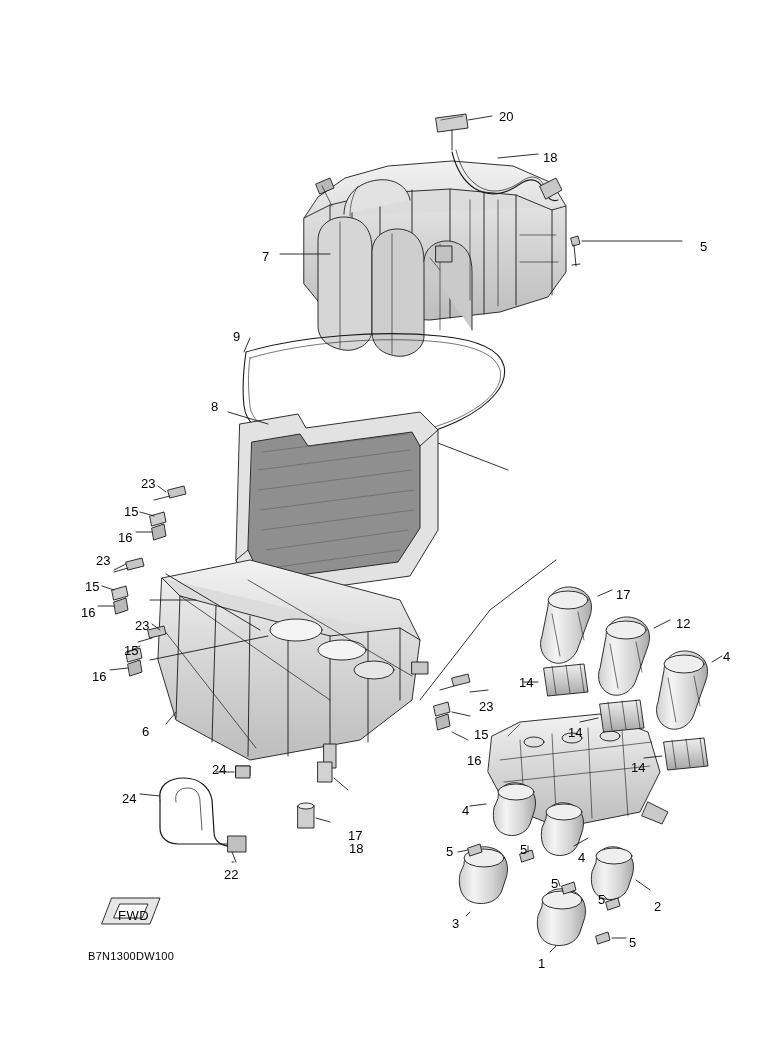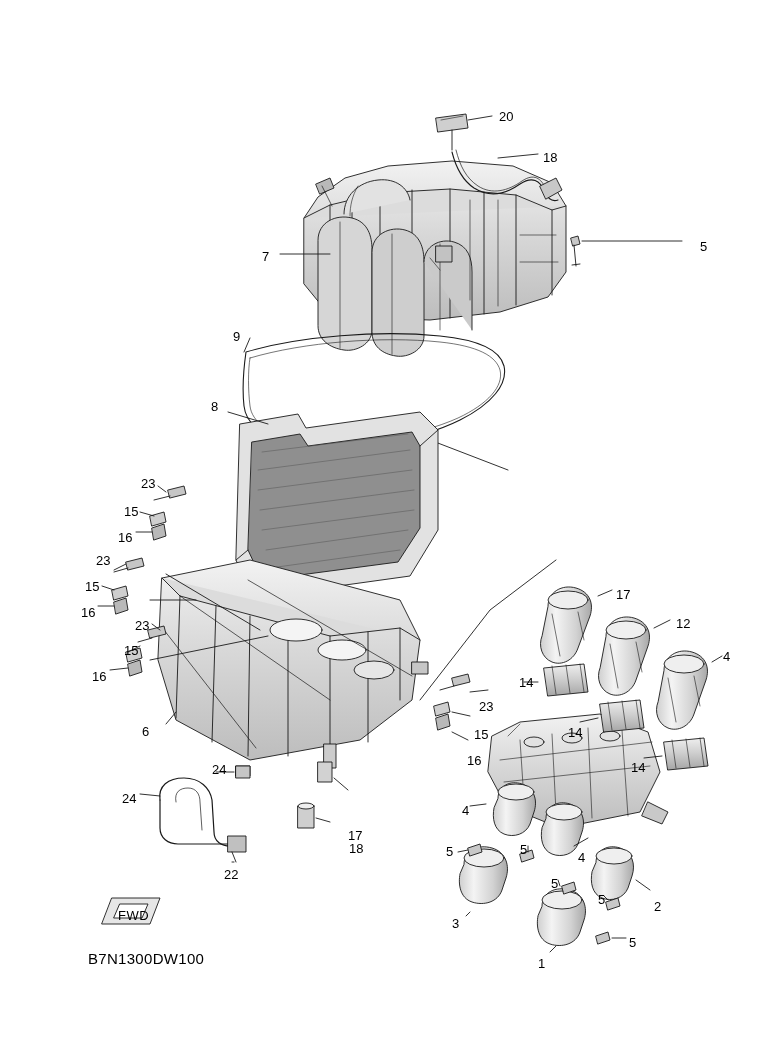--- a/index.html
+++ b/index.html
@@ -30,21 +30,21 @@
     font-size: 13px;
     color: #000000;
     line-height: 1;
     white-space: nowrap;
   }
   .partcode {
     position: absolute;
     left: 88px;
     top: 950px;
     font-family: "Liberation Sans", sans-serif;
-    font-size: 15px;
+    font-size: 11px;
     letter-spacing: 0.3px;
     color: #000000;
   }
   .fwd-label {
     position: absolute;
     left: 118px;
     top: 908px;
     font-family: "Liberation Sans", sans-serif;
     font-size: 13px;
     color: #000000;

